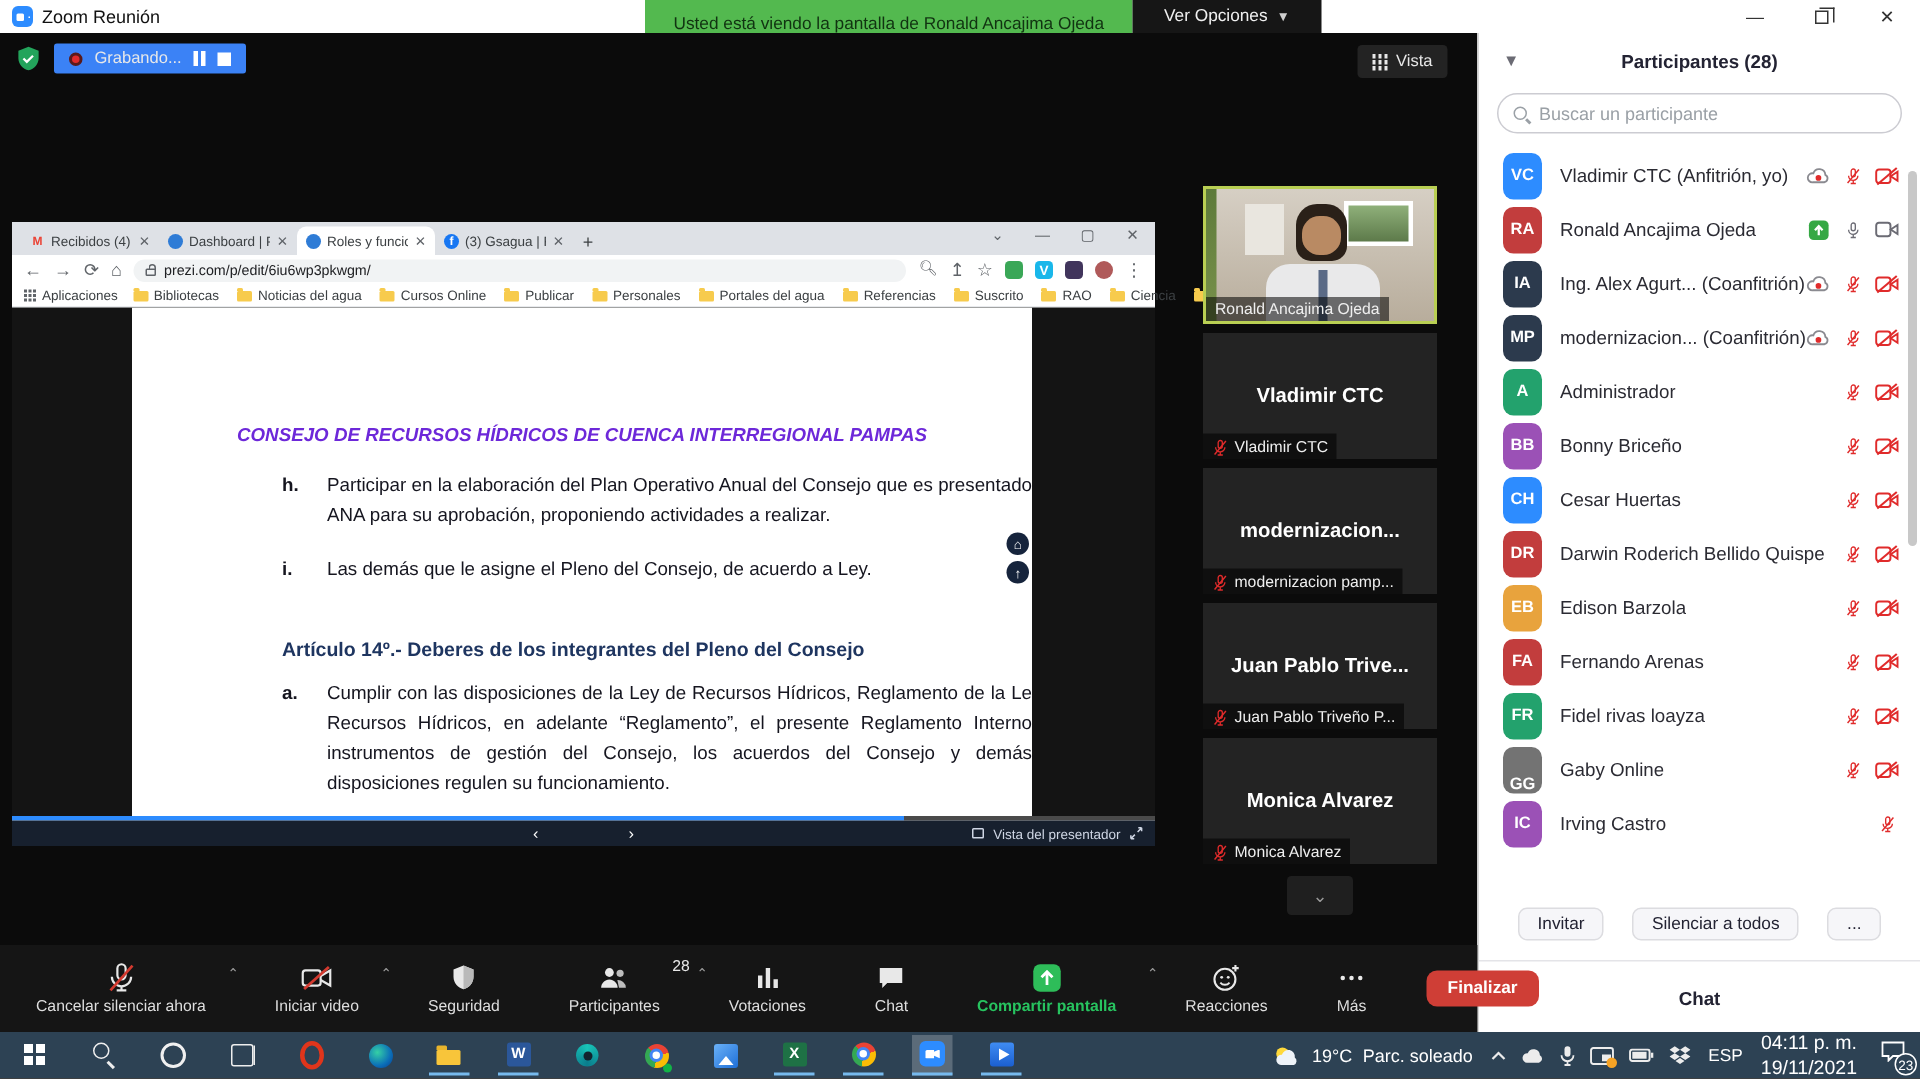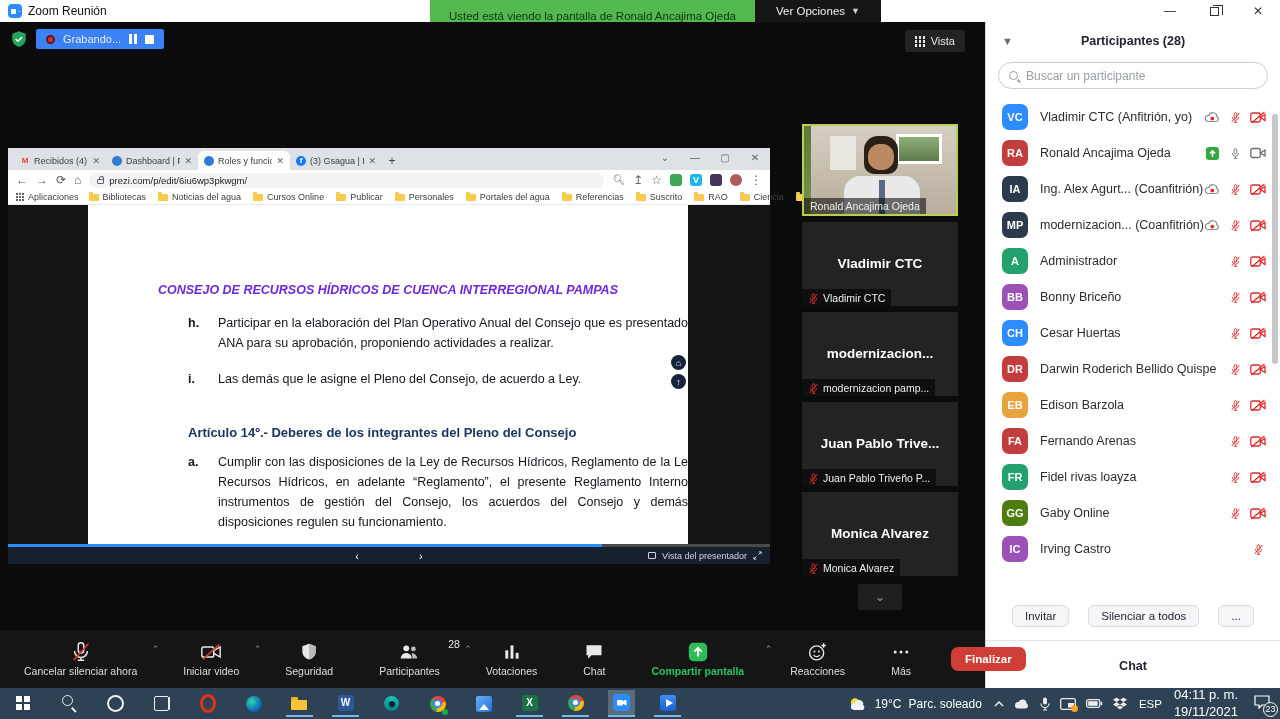--- a/index.html
+++ b/index.html
@@ -97,21 +97,21 @@
   .p-head{height:38px;display:flex;align-items:center;position:relative;cursor:pointer;}
   .p-head .chev{position:absolute;left:16px;color:#6b6b74;font-size:11px;}
   .p-head .ttl{flex:1;text-align:center;font-size:12.5px;font-weight:bold;color:#232333;}
   .searchbox{margin:2px 12px 8px;height:27px;border:1px solid #ccccd2;border-radius:14px;display:flex;align-items:center;gap:6px;padding:0 10px;}
   .searchbox input{border:none;outline:none;flex:1;font-size:12px;color:#232333;background:transparent;}
   .searchbox input::placeholder{color:#9aa0a6;}
   .mag{width:9px;height:9px;border:1.5px solid #9aa0a6;border-radius:50%;position:relative;flex:none;}
   .mag::after{content:"";position:absolute;width:4px;height:1.5px;background:#9aa0a6;transform:rotate(45deg);right:-4px;bottom:-2px;}
   .plist{padding:2px 0;}
   .prow{height:36px;display:flex;align-items:center;padding:0 14px 0 16px;cursor:pointer;}
-  .pavatar{width:26px;height:26px;border-radius:7px;color:#fff;font-size:11px;font-weight:bold;display:flex;align-items:center;justify-content:center;flex:none;}
+  .pavatar{width:26px;height:31px;border-radius:7px;color:#fff;font-size:11px;font-weight:bold;display:flex;align-items:center;justify-content:center;flex:none;}
   .pname{margin-left:12px;font-size:12.5px;color:#2b2b33;white-space:nowrap;overflow:hidden;}
   .picons{margin-left:auto;display:flex;align-items:center;gap:7px;}
   .picons span{width:16px;height:16px;display:flex;align-items:center;justify-content:center;}
   .p-scroll{position:absolute;right:2px;top:92px;width:6px;height:250px;background:#c8c8c8;border-radius:3px;}
   .p-actions{position:absolute;left:0;right:0;top:583px;display:flex;justify-content:space-between;align-items:center;padding:0 26px 0 26px;}
   .pbtn{background:#f6f6f9;border:1px solid #dcdce0;border-radius:6px;font-size:11.5px;color:#232333;padding:4px 12px;cursor:pointer;}
   .p-div{position:absolute;left:0;right:0;top:618px;border-top:1px solid #e4e4e8;}
   .chat-head{position:absolute;left:0;right:0;top:626px;height:36px;display:flex;align-items:center;cursor:pointer;}
   .chat-head .chev{position:absolute;left:16px;color:#6b6b74;font-size:11px;}
   .chat-head .ttl{flex:1;text-align:center;font-size:12.5px;font-weight:bold;color:#232333;}
@@ -738,21 +738,21 @@
               <svg width="16" height="13" viewBox="0 0 16 13">
                 <rect x="0.8" y="2" width="9.5" height="9" rx="1.8" fill="none" stroke="#e02b2b" stroke-width="1.3"></rect>
                 <path d="M10.5 6.5 15 3.5v6z" fill="none" stroke="#e02b2b" stroke-width="1.3"></path>
                 <line x1="1.5" y1="12" x2="14.5" y2="1" stroke="#e02b2b" stroke-width="1.4"></line>
               </svg>
             </span>
           </span>
         </div>
 
         <div class="prow">
-          <span class="pavatar" style="background-color: #4d7c0f;">
+          <span class="pavatar" style="background-color: #737373; align-items: flex-end;">
             <i style="font-style:normal">GG</i>
           </span>
           <span class="pname">Gaby Online</span>
           <span class="picons">
             <span>
               <svg width="11" height="15" viewBox="0 0 16 16">
                 <rect x="6" y="1" width="4" height="7.5" rx="2" fill="none" stroke="#e02b2b" stroke-width="1.3"></rect>
                 <path d="M3.5 7.5a4.5 4.5 0 0 0 9 0M8 12.5v2M5.5 15h5" fill="none" stroke="#e02b2b" stroke-width="1.3"></path>
                 <line x1="2.5" y1="14.5" x2="13.5" y2="1.5" stroke="#e02b2b" stroke-width="1.4"></line>
               </svg>

